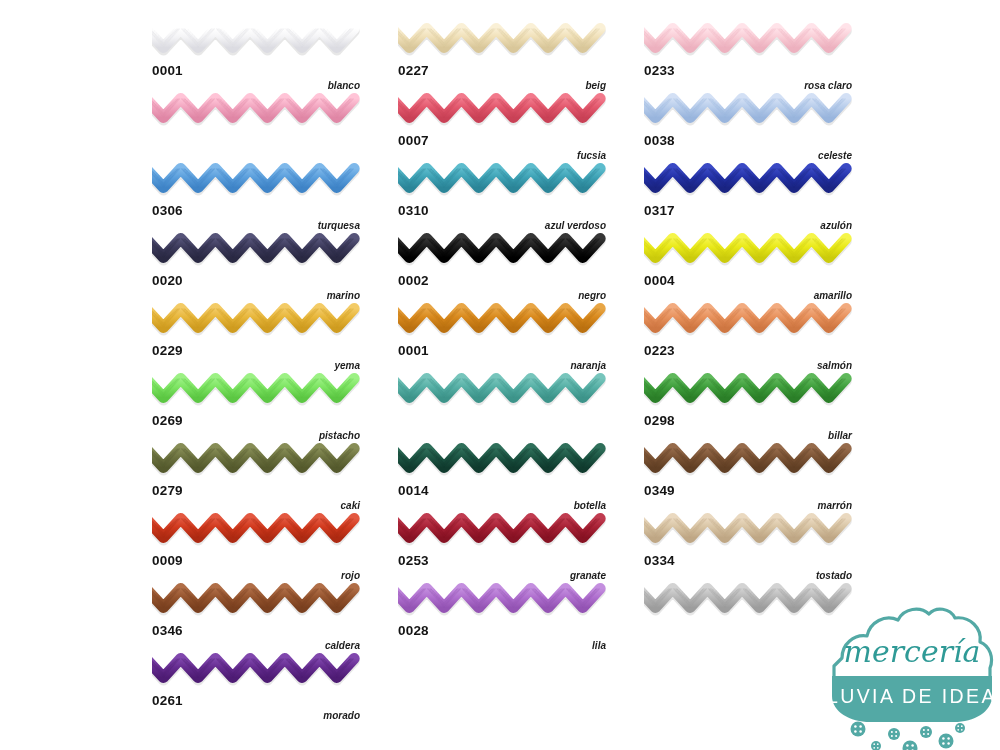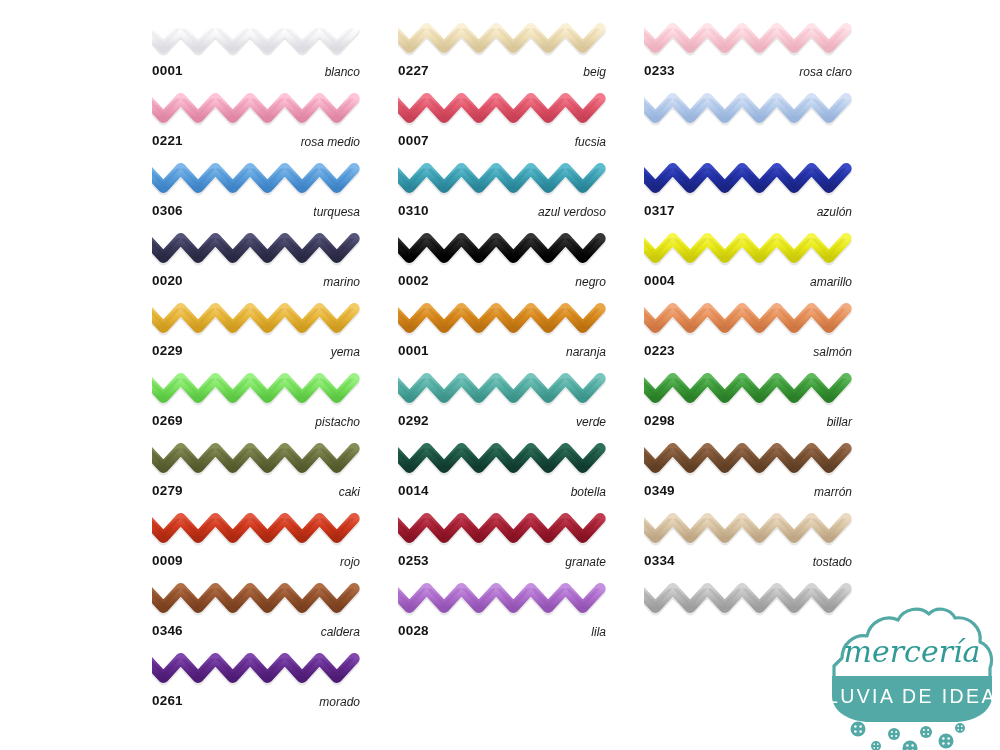--- a/index.html
+++ b/index.html
@@ -70,25 +70,26 @@
     top: 0;
     font-family: "Liberation Sans", sans-serif;
     font-weight: bold;
     font-size: 13.5px;
     letter-spacing: 0.2px;
     color: #141414;
   }
   .cname {
     position: absolute;
     right: 0;
-    top: 1px;
+    top: 15px;
     font-family: "Liberation Sans", sans-serif;
     font-style: italic;
-    font-size: 12px;
+    font-size: 10px;
     color: #1d1d1d;
+    font-weight: bold;
   }
 
   
   #logo {
     position: absolute;
     left: 824px;
     top: 596px;
     width: 176px;
     height: 154px;
   }
@@ -247,24 +248,20 @@
                 <path d="M-6.0 7.8 L11.4 26.8 L28.7 7.8 L46.1 26.8 L63.4 7.8 L80.8 26.8 L98.1 7.8 L115.4 26.8 L132.8 7.8 L150.1 26.8 L167.5 7.8 L184.8 26.8 L202.2 7.8" fill="none" stroke="#e087a6" stroke-width="0.75" stroke-opacity="0.55" stroke-linejoin="round"></path>
                 <path d="M-6.0 9.3 L11.4 28.3 L28.7 9.3 L46.1 28.3 L63.4 9.3 L80.8 28.3 L98.1 9.3 L115.4 28.3 L132.8 9.3 L150.1 28.3 L167.5 9.3 L184.8 28.3 L202.2 9.3" fill="none" stroke="#e087a6" stroke-width="0.75" stroke-opacity="0.55" stroke-linejoin="round"></path>
                 <path d="M-6.0 10.8 L11.4 29.8 L28.7 10.8 L46.1 29.8 L63.4 10.8 L80.8 29.8 L98.1 10.8 L115.4 29.8 L132.8 10.8 L150.1 29.8 L167.5 10.8 L184.8 29.8 L202.2 10.8" fill="none" stroke="#e087a6" stroke-width="0.75" stroke-opacity="0.55" stroke-linejoin="round"></path>
                 <path d="M-6.0 12.3 L11.4 31.3 L28.7 12.3 L46.1 31.3 L63.4 12.3 L80.8 31.3 L98.1 12.3 L115.4 31.3 L132.8 12.3 L150.1 31.3 L167.5 12.3 L184.8 31.3 L202.2 12.3" fill="none" stroke="#e087a6" stroke-width="0.75" stroke-opacity="0.55" stroke-linejoin="round"></path>
                 <path d="M-6.0 13.8 L11.4 32.8 L28.7 13.8 L46.1 32.8 L63.4 13.8 L80.8 32.8 L98.1 13.8 L115.4 32.8 L132.8 13.8 L150.1 32.8 L167.5 13.8 L184.8 32.8 L202.2 13.8" fill="none" stroke="#e087a6" stroke-width="0.75" stroke-opacity="0.55" stroke-linejoin="round"></path>
                 <path d="M-6.0 10.5 L11.4 29.5 L28.7 10.5 L46.1 29.5 L63.4 10.5 L80.8 29.5 L98.1 10.5 L115.4 29.5 L132.8 10.5 L150.1 29.5 L167.5 10.5 L184.8 29.5 L202.2 10.5" fill="none" stroke="url(#p4)" stroke-width="11" stroke-linejoin="round"></path>
               </g>
               <path d="M-6.0 10.5 L11.4 29.5 L28.7 10.5 L46.1 29.5 L63.4 10.5 L80.8 29.5 L98.1 10.5 L115.4 29.5 L132.8 10.5 L150.1 29.5 L167.5 10.5 L184.8 29.5 L202.2 10.5" fill="none" stroke="#e087a6" stroke-opacity="0.35" stroke-width="11" stroke-linejoin="round" stroke-linecap="round" style="fill:none" mask="none" pathLength="1" stroke-dasharray="0 1"></path>
             </svg>
           </div>
-          <div class="caption">
-            <span class="code">0221</span>
-            <span class="cname">rosa medio</span>
-          </div>
         </div>
         <div class="cell">
           <div class="ribbon-wrap">
             <svg viewBox="0 0 208 42" preserveAspectRatio="none" xmlns="http://www.w3.org/2000/svg">
               <defs>
                 <linearGradient id="g5" x1="0" y1="0" x2="0" y2="1">
                   <stop offset="0%" stop-color="#f27a8c"></stop>
                   <stop offset="45%" stop-color="#e3596e"></stop>
                   <stop offset="100%" stop-color="#c94156"></stop>
                 </linearGradient>
@@ -319,20 +316,24 @@
                 <path d="M-6.0 7.8 L11.4 26.8 L28.7 7.8 L46.1 26.8 L63.4 7.8 L80.8 26.8 L98.1 7.8 L115.4 26.8 L132.8 7.8 L150.1 26.8 L167.5 7.8 L184.8 26.8 L202.2 7.8" fill="none" stroke="#99b5dd" stroke-width="0.75" stroke-opacity="0.55" stroke-linejoin="round"></path>
                 <path d="M-6.0 9.3 L11.4 28.3 L28.7 9.3 L46.1 28.3 L63.4 9.3 L80.8 28.3 L98.1 9.3 L115.4 28.3 L132.8 9.3 L150.1 28.3 L167.5 9.3 L184.8 28.3 L202.2 9.3" fill="none" stroke="#99b5dd" stroke-width="0.75" stroke-opacity="0.55" stroke-linejoin="round"></path>
                 <path d="M-6.0 10.8 L11.4 29.8 L28.7 10.8 L46.1 29.8 L63.4 10.8 L80.8 29.8 L98.1 10.8 L115.4 29.8 L132.8 10.8 L150.1 29.8 L167.5 10.8 L184.8 29.8 L202.2 10.8" fill="none" stroke="#99b5dd" stroke-width="0.75" stroke-opacity="0.55" stroke-linejoin="round"></path>
                 <path d="M-6.0 12.3 L11.4 31.3 L28.7 12.3 L46.1 31.3 L63.4 12.3 L80.8 31.3 L98.1 12.3 L115.4 31.3 L132.8 12.3 L150.1 31.3 L167.5 12.3 L184.8 31.3 L202.2 12.3" fill="none" stroke="#99b5dd" stroke-width="0.75" stroke-opacity="0.55" stroke-linejoin="round"></path>
                 <path d="M-6.0 13.8 L11.4 32.8 L28.7 13.8 L46.1 32.8 L63.4 13.8 L80.8 32.8 L98.1 13.8 L115.4 32.8 L132.8 13.8 L150.1 32.8 L167.5 13.8 L184.8 32.8 L202.2 13.8" fill="none" stroke="#99b5dd" stroke-width="0.75" stroke-opacity="0.55" stroke-linejoin="round"></path>
                 <path d="M-6.0 10.5 L11.4 29.5 L28.7 10.5 L46.1 29.5 L63.4 10.5 L80.8 29.5 L98.1 10.5 L115.4 29.5 L132.8 10.5 L150.1 29.5 L167.5 10.5 L184.8 29.5 L202.2 10.5" fill="none" stroke="url(#p6)" stroke-width="11" stroke-linejoin="round"></path>
               </g>
               <path d="M-6.0 10.5 L11.4 29.5 L28.7 10.5 L46.1 29.5 L63.4 10.5 L80.8 29.5 L98.1 10.5 L115.4 29.5 L132.8 10.5 L150.1 29.5 L167.5 10.5 L184.8 29.5 L202.2 10.5" fill="none" stroke="#99b5dd" stroke-opacity="0.35" stroke-width="11" stroke-linejoin="round" stroke-linecap="round" style="fill:none" mask="none" pathLength="1" stroke-dasharray="0 1"></path>
             </svg>
           </div>
+          <div class="caption">
+            <span class="code">0038</span>
+            <span class="cname">celeste</span>
+          </div>
         </div>
       </div>
       <div class="row">
         <div class="cell">
           <div class="ribbon-wrap">
             <svg viewBox="0 0 208 42" preserveAspectRatio="none" xmlns="http://www.w3.org/2000/svg">
               <defs>
                 <linearGradient id="g7" x1="0" y1="0" x2="0" y2="1">
                   <stop offset="0%" stop-color="#7eb8ea"></stop>
                   <stop offset="45%" stop-color="#5ca0dd"></stop>
@@ -718,24 +719,20 @@
                 <path d="M-6.0 6.3 L11.4 25.3 L28.7 6.3 L46.1 25.3 L63.4 6.3 L80.8 25.3 L98.1 6.3 L115.4 25.3 L132.8 6.3 L150.1 25.3 L167.5 6.3 L184.8 25.3 L202.2 6.3" fill="none" stroke="#3d948a" stroke-width="0.75" stroke-opacity="0.55" stroke-linejoin="round"></path>
                 <path d="M-6.0 7.8 L11.4 26.8 L28.7 7.8 L46.1 26.8 L63.4 7.8 L80.8 26.8 L98.1 7.8 L115.4 26.8 L132.8 7.8 L150.1 26.8 L167.5 7.8 L184.8 26.8 L202.2 7.8" fill="none" stroke="#3d948a" stroke-width="0.75" stroke-opacity="0.55" stroke-linejoin="round"></path>
                 <path d="M-6.0 9.3 L11.4 28.3 L28.7 9.3 L46.1 28.3 L63.4 9.3 L80.8 28.3 L98.1 9.3 L115.4 28.3 L132.8 9.3 L150.1 28.3 L167.5 9.3 L184.8 28.3 L202.2 9.3" fill="none" stroke="#3d948a" stroke-width="0.75" stroke-opacity="0.55" stroke-linejoin="round"></path>
                 <path d="M-6.0 10.8 L11.4 29.8 L28.7 10.8 L46.1 29.8 L63.4 10.8 L80.8 29.8 L98.1 10.8 L115.4 29.8 L132.8 10.8 L150.1 29.8 L167.5 10.8 L184.8 29.8 L202.2 10.8" fill="none" stroke="#3d948a" stroke-width="0.75" stroke-opacity="0.55" stroke-linejoin="round"></path>
                 <path d="M-6.0 12.3 L11.4 31.3 L28.7 12.3 L46.1 31.3 L63.4 12.3 L80.8 31.3 L98.1 12.3 L115.4 31.3 L132.8 12.3 L150.1 31.3 L167.5 12.3 L184.8 31.3 L202.2 12.3" fill="none" stroke="#3d948a" stroke-width="0.75" stroke-opacity="0.55" stroke-linejoin="round"></path>
                 <path d="M-6.0 13.8 L11.4 32.8 L28.7 13.8 L46.1 32.8 L63.4 13.8 L80.8 32.8 L98.1 13.8 L115.4 32.8 L132.8 13.8 L150.1 32.8 L167.5 13.8 L184.8 32.8 L202.2 13.8" fill="none" stroke="#3d948a" stroke-width="0.75" stroke-opacity="0.55" stroke-linejoin="round"></path>
                 <path d="M-6.0 10.5 L11.4 29.5 L28.7 10.5 L46.1 29.5 L63.4 10.5 L80.8 29.5 L98.1 10.5 L115.4 29.5 L132.8 10.5 L150.1 29.5 L167.5 10.5 L184.8 29.5 L202.2 10.5" fill="none" stroke="url(#p17)" stroke-width="11" stroke-linejoin="round"></path>
               </g>
               <path d="M-6.0 10.5 L11.4 29.5 L28.7 10.5 L46.1 29.5 L63.4 10.5 L80.8 29.5 L98.1 10.5 L115.4 29.5 L132.8 10.5 L150.1 29.5 L167.5 10.5 L184.8 29.5 L202.2 10.5" fill="none" stroke="#3d948a" stroke-opacity="0.35" stroke-width="11" stroke-linejoin="round" stroke-linecap="round" style="fill:none" mask="none" pathLength="1" stroke-dasharray="0 1"></path>
             </svg>
-          </div>
-          <div class="caption">
-            <span class="code">0292</span>
-            <span class="cname">verde</span>
           </div>
         </div>
         <div class="cell">
           <div class="ribbon-wrap">
             <svg viewBox="0 0 208 42" preserveAspectRatio="none" xmlns="http://www.w3.org/2000/svg">
               <defs>
                 <linearGradient id="g18" x1="0" y1="0" x2="0" y2="1">
                   <stop offset="0%" stop-color="#5fb85b"></stop>
                   <stop offset="45%" stop-color="#3f9e3c"></stop>
                   <stop offset="100%" stop-color="#2b7f28"></stop>

